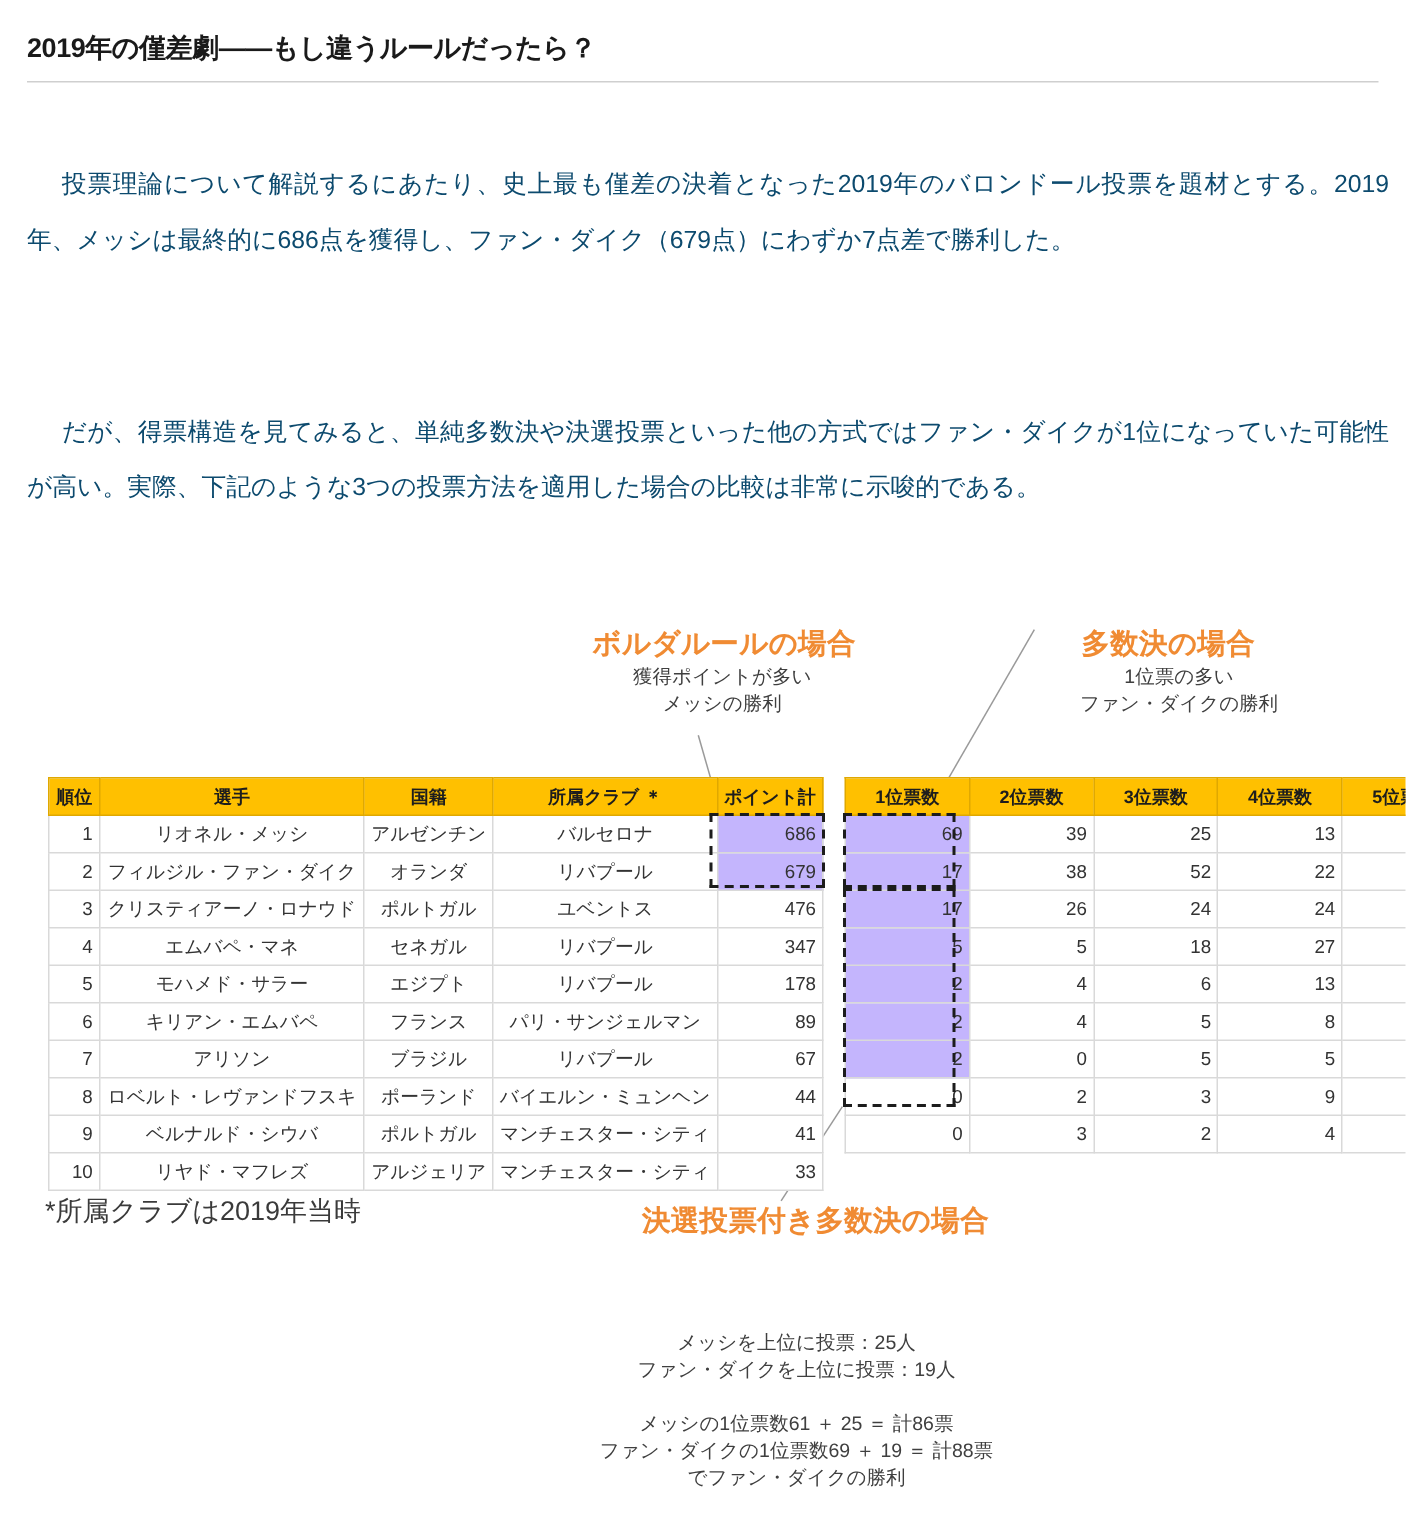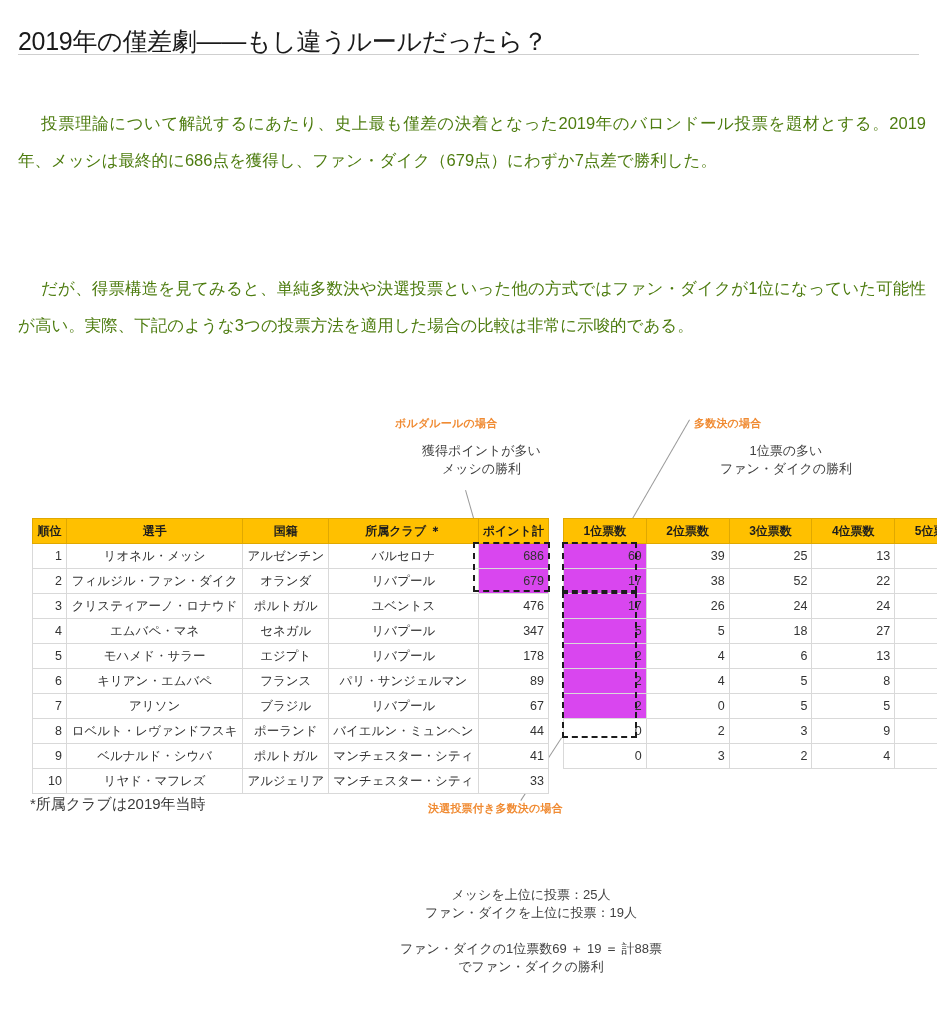--- a/index.html
+++ b/index.html
@@ -15,83 +15,83 @@
     font-family: "Liberation Sans", "DejaVu Sans", sans-serif;
     color: #222222;
     overflow: hidden;
   }
 
   
   .page-title {
     position: absolute;
     left: 18px;
     top: 8px;
-    font-size: 25px;
-    font-weight: normal;
+    font-size: 18px;
+    font-weight: bold;
     letter-spacing: -0.3px;
     color: #1a1a1a;
     white-space: nowrap;
   }
   .title-rule {
     position: absolute;
     left: 18px;
     top: 54px;
     width: 901px;
     height: 1px;
     background: #cfcfcf;
   }
 
   
   .para {
     position: absolute;
     left: 18px;
     width: 908px;
     font-size: 16.5px;
     line-height: 37px;
-    color: #4d7c0f;
+    color: #0c4a6e;
     text-align: justify;
     text-indent: 1.4em;
   }
   #para-1 { top: 88px; }
   #para-2 { top: 253px; }
 
   
   .figure {
     position: absolute;
     left: 0;
     top: 400px;
     width: 937px;
     height: 620px;
   }
 
   
   .callout-title {
     position: absolute;
-    font-size: 11px;
+    font-size: 19px;
     font-weight: bold;
     color: #F08B33;
     text-align: left;
     white-space: nowrap;
     letter-spacing: 0.2px;
   }
   .callout-body {
     position: absolute;
     font-size: 13px;
     line-height: 18px;
     color: #3f3f3f;
     text-align: center;
     white-space: nowrap;
     margin-left: 16px;
   }
   .callout-body .ln { display: block; }
 
   #callout-borda-title { left: 395px; top: 16px; }
   #callout-borda-body  { left: 378px; top: 42px; width: 175px; }
 
-  #callout-plurality-title { left: 694px; top: 16px; }
+  #callout-plurality-title { left: 721px; top: 16px; }
   #callout-plurality-body  { left: 670px; top: 42px; width: 200px; }
 
   #callout-runoff-title { left: 428px; top: 401px; }
   #callout-runoff-body  { left: 370px; top: 428px; width: 290px; }
   #callout-runoff-body2 { left: 370px; top: 486px; width: 290px; }
   #callout-runoff-body3 { left: 370px; top: 540px; width: 290px; }
 
   
   .leader {
     position: absolute;
@@ -119,21 +119,21 @@
   .tbl thead th {
     background: #FFC000;
     color: #1d1d1d;
     font-weight: bold;
     text-align: center;
     border: 1px solid #e0a800;
     font-size: 12px;
   }
   .num { text-align: right; }
   .txt { text-align: center; }
-  .hl  { background: #d946ef; }
+  .hl  { background: #c4b5fd; }
 
   #table-left  { left: 32px; top: 118px; width: 517px; }
   #table-right { left: 563px; top: 118px; width: 415px; }
 
   #table-left col.c-rank  { width: 48px; }
   #table-left col.c-name  { width: 203px; }
   #table-left col.c-nat   { width: 74px; }
   #table-left col.c-club  { width: 118px; }
   #table-left col.c-pts   { width: 74px; }
   #table-right col.c-v    { width: 71.4px; }
@@ -146,21 +146,21 @@
   }
   #dash-points { left: 473px; top: 142px; width: 77px; height: 50px; }
   #dash-votes-top { left: 562px; top: 142px; width: 75px; height: 50px; }
   #dash-votes-mid { left: 562px; top: 192px; width: 75px; height: 146px; }
 
   
   .footnote {
     position: absolute;
     left: 30px;
     top: 395px;
-    font-size: 15px;
+    font-size: 18px;
     color: #3a3a3a;
     white-space: nowrap;
   }
 </style>
 </head>
 <body>
 
 <h1 class="page-title">2019年の僅差劇——もし違うルールだったら？</h1>
 <div class="title-rule"></div>
 
@@ -182,20 +182,21 @@
     <span class="ln">ファン・ダイクの勝利</span>
   </div>
   <div class="leader" style="left:690px; top:20px; width:116px; transform: rotate(120deg);"></div>
 
   <div class="callout-title" id="callout-runoff-title">決選投票付き多数決の場合</div>
   <div class="callout-body" id="callout-runoff-body2">
     <span class="ln">メッシを上位に投票：25人</span>
     <span class="ln">ファン・ダイクを上位に投票：19人</span>
   </div>
   <div class="callout-body" id="callout-runoff-body3">
+    <span class="ln">メッシの1位票数61 ＋ 25 ＝ 計86票</span>
     <span class="ln">ファン・ダイクの1位票数69 ＋ 19 ＝ 計88票</span>
     <span class="ln">でファン・ダイクの勝利</span>
   </div>
   <div class="leader" style="left:562px; top:338px; width:75px; transform: rotate(123deg);"></div>
 
   <table class="tbl" id="table-left">
     <colgroup>
       <col class="c-rank">
         <col class="c-name">
         <col class="c-nat">

